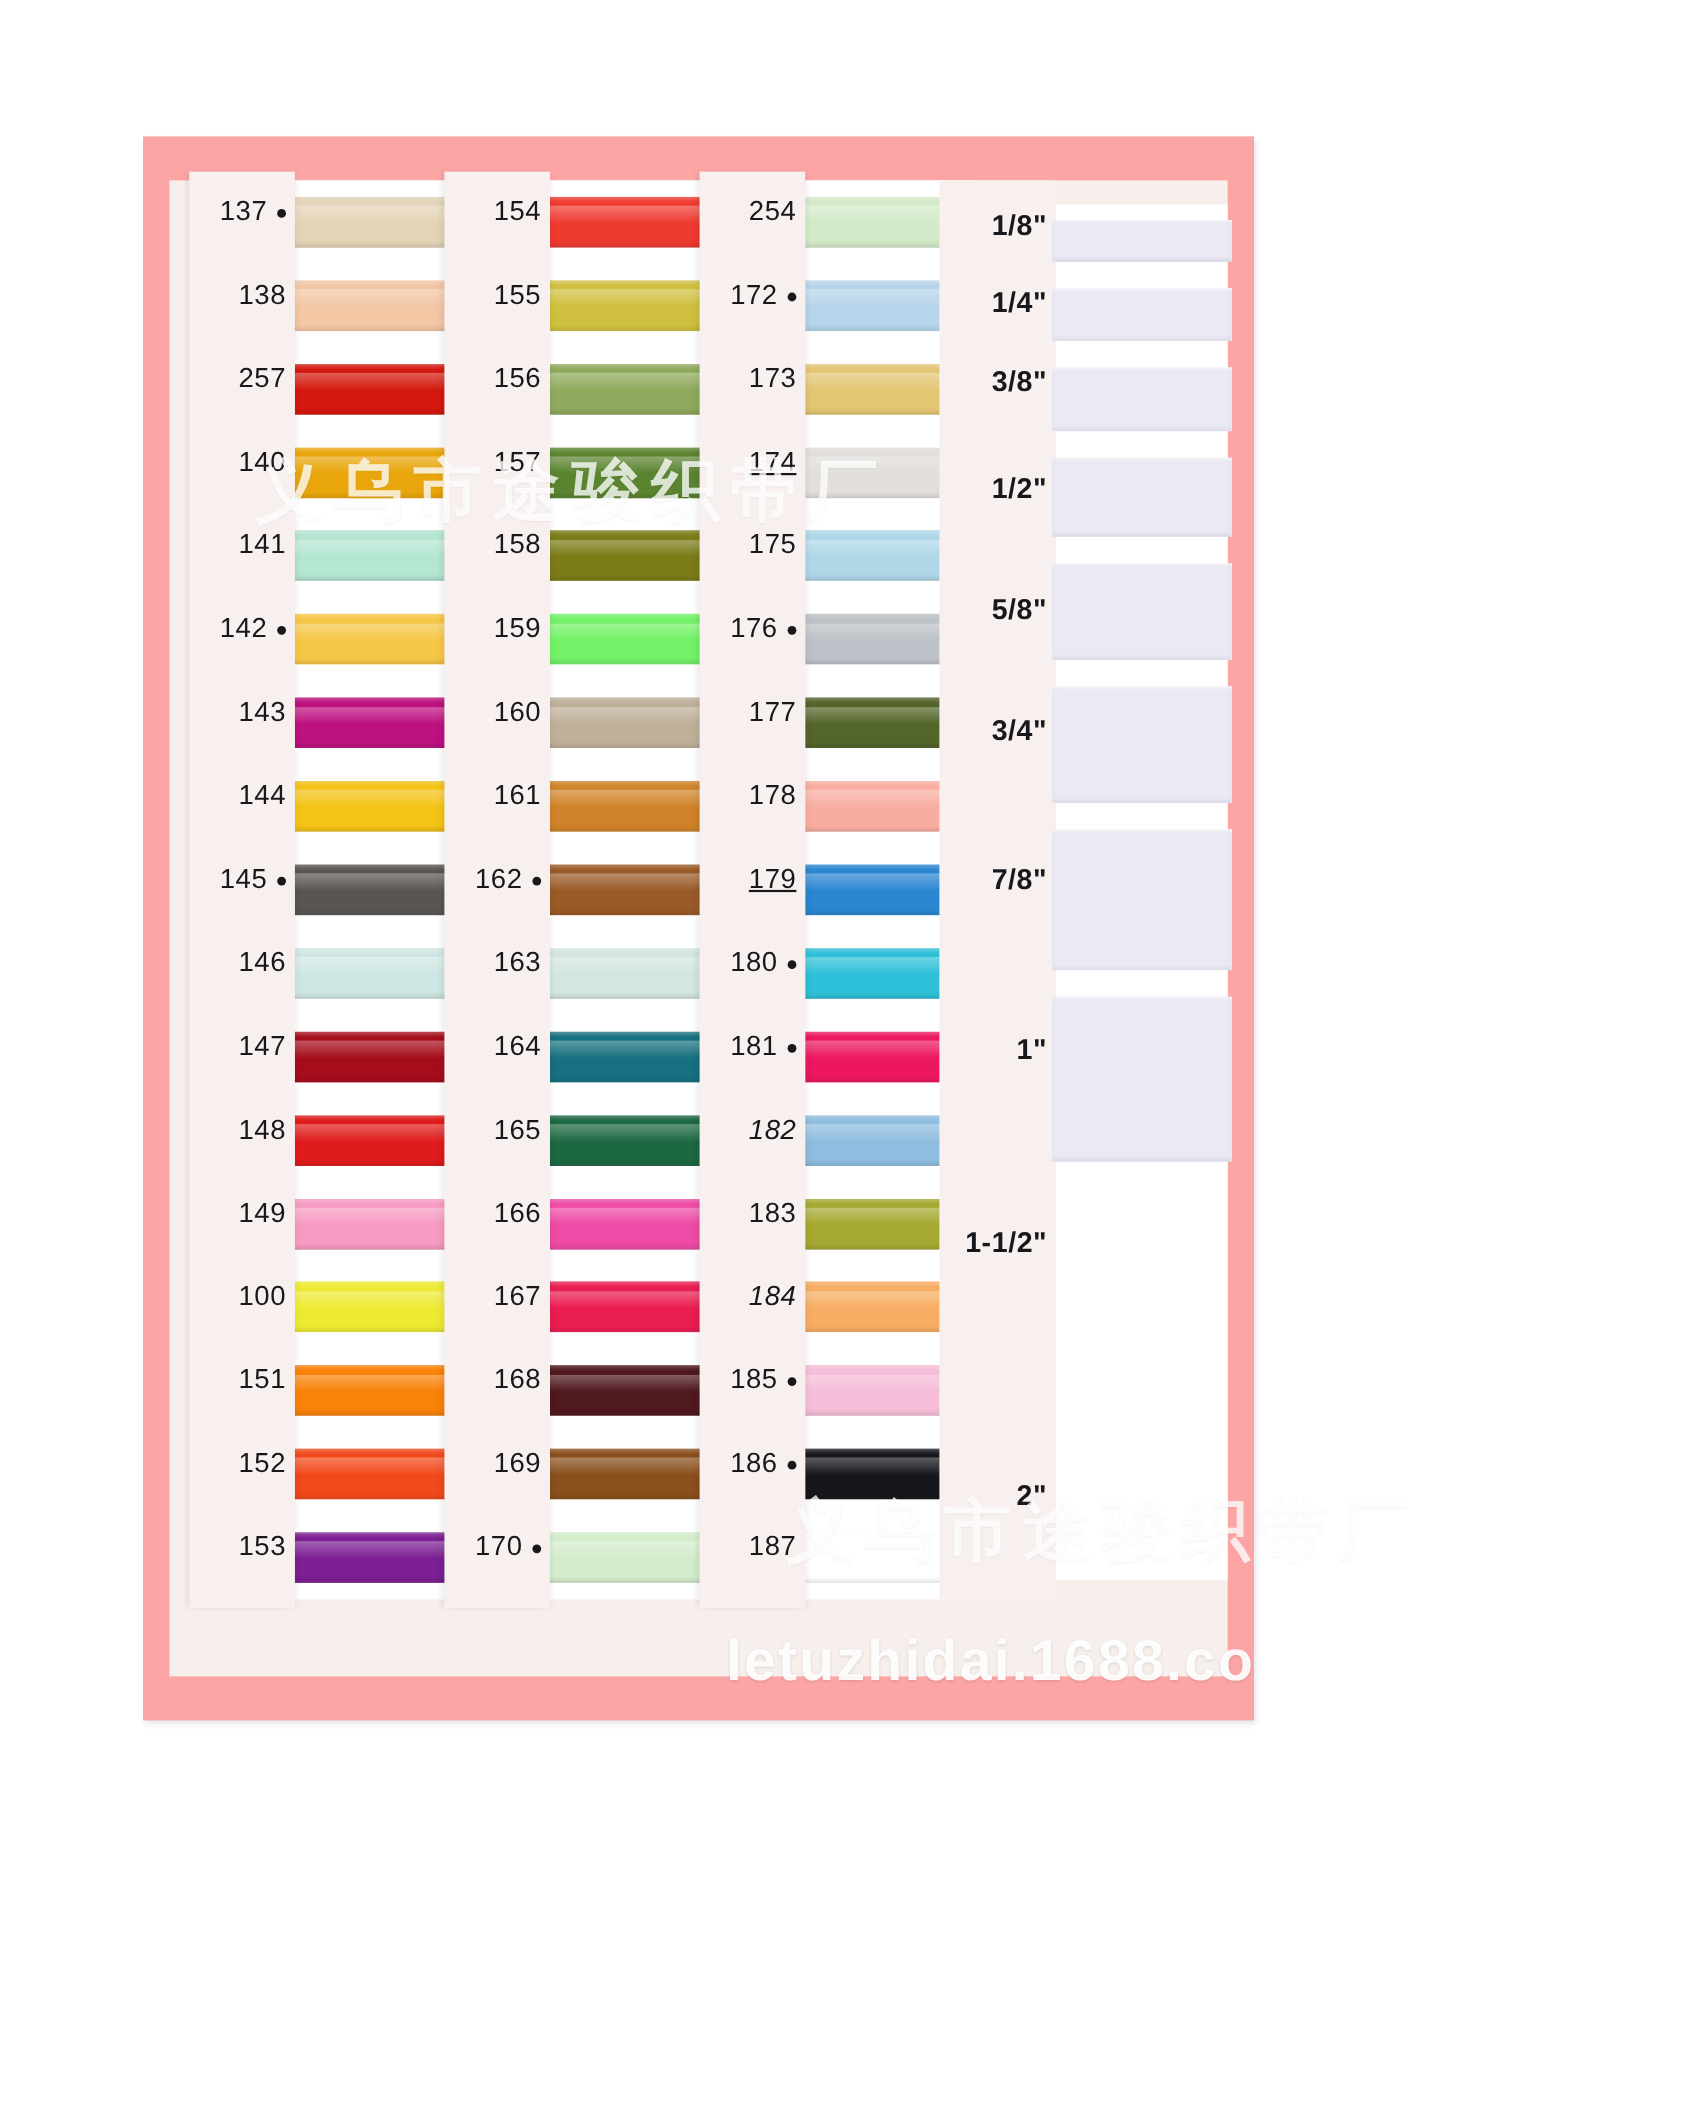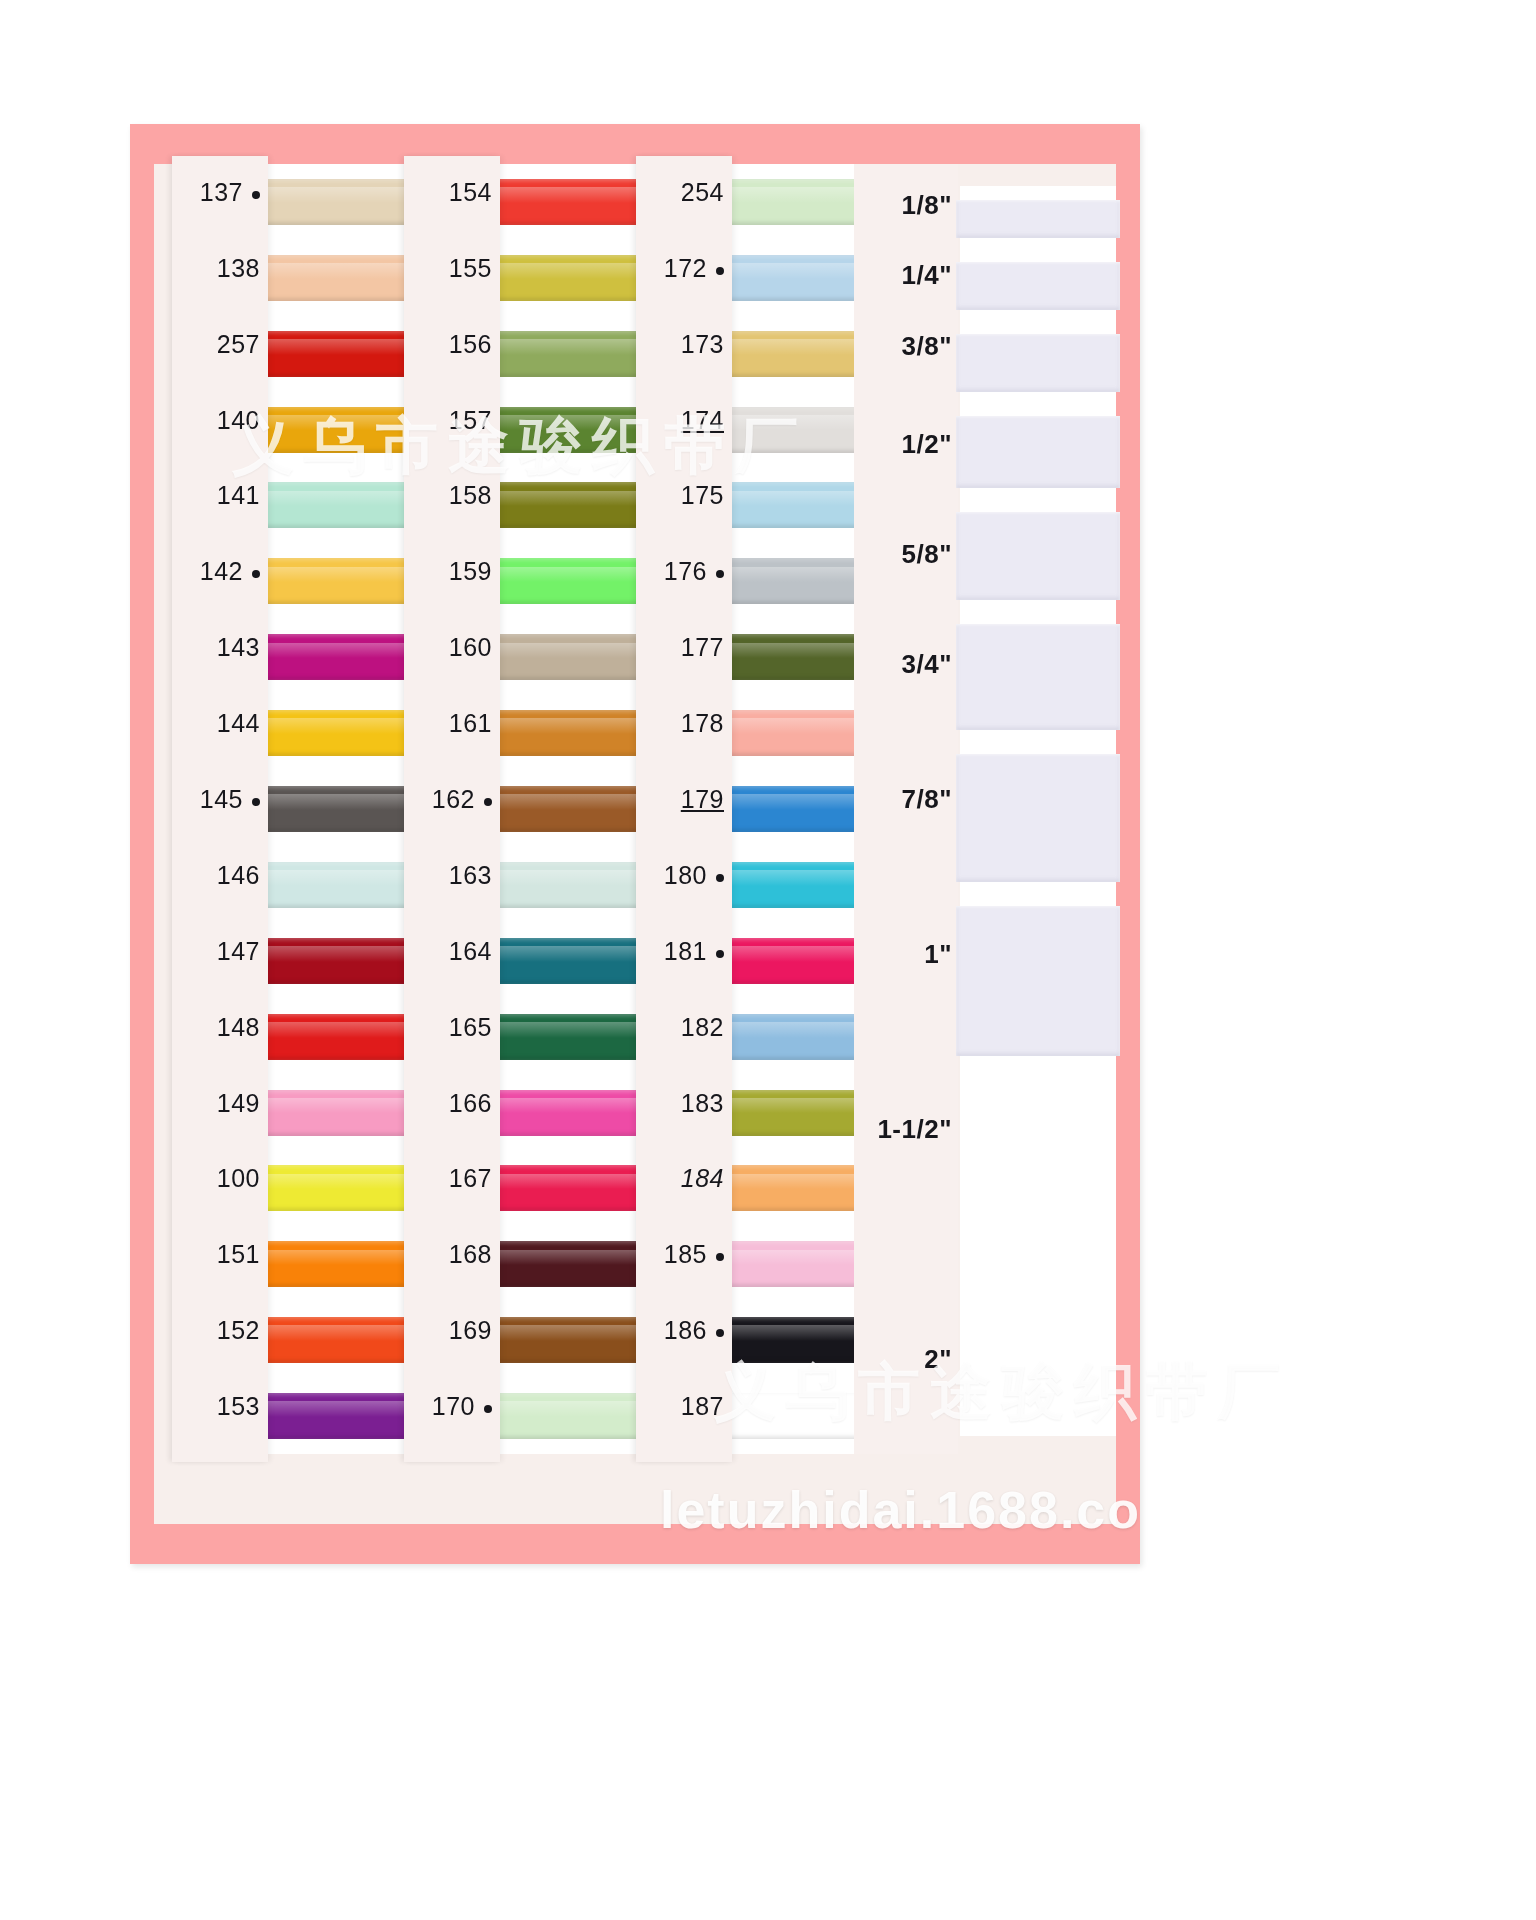--- a/index.html
+++ b/index.html
@@ -335,21 +335,21 @@
           <div class="lab" style="top: 97.8235px;">172<span class="dot"></span></div>
           <div class="lab" style="top: 173.706px;">173</div>
           <div class="lab" style="top: 249.588px; text-decoration: underline;">174</div>
           <div class="lab" style="top: 325.471px;">175</div>
           <div class="lab" style="top: 401.353px;">176<span class="dot"></span></div>
           <div class="lab" style="top: 477.235px;">177</div>
           <div class="lab" style="top: 553.118px;">178</div>
           <div class="lab" style="top: 629px; text-decoration: underline;">179</div>
           <div class="lab" style="top: 704.882px;">180<span class="dot"></span></div>
           <div class="lab" style="top: 780.765px;">181<span class="dot"></span></div>
-          <div class="lab" style="top: 856.647px;">182</div>
+          <div class="lab" style="top: 856.647px; font-style: italic;">182</div>
           <div class="lab" style="top: 932.529px;">183</div>
           <div class="lab" style="top: 1008.41px; font-style: italic;">184</div>
           <div class="lab" style="top: 1084.29px;">185<span class="dot"></span></div>
           <div class="lab" style="top: 1160.18px;">186<span class="dot"></span></div>
           <div class="lab" style="top: 1236.06px;">187</div>
         </div>
     </div>
 
     <div id="sizecol">
         <div class="size" style="top: 26px;">1/8"</div>

